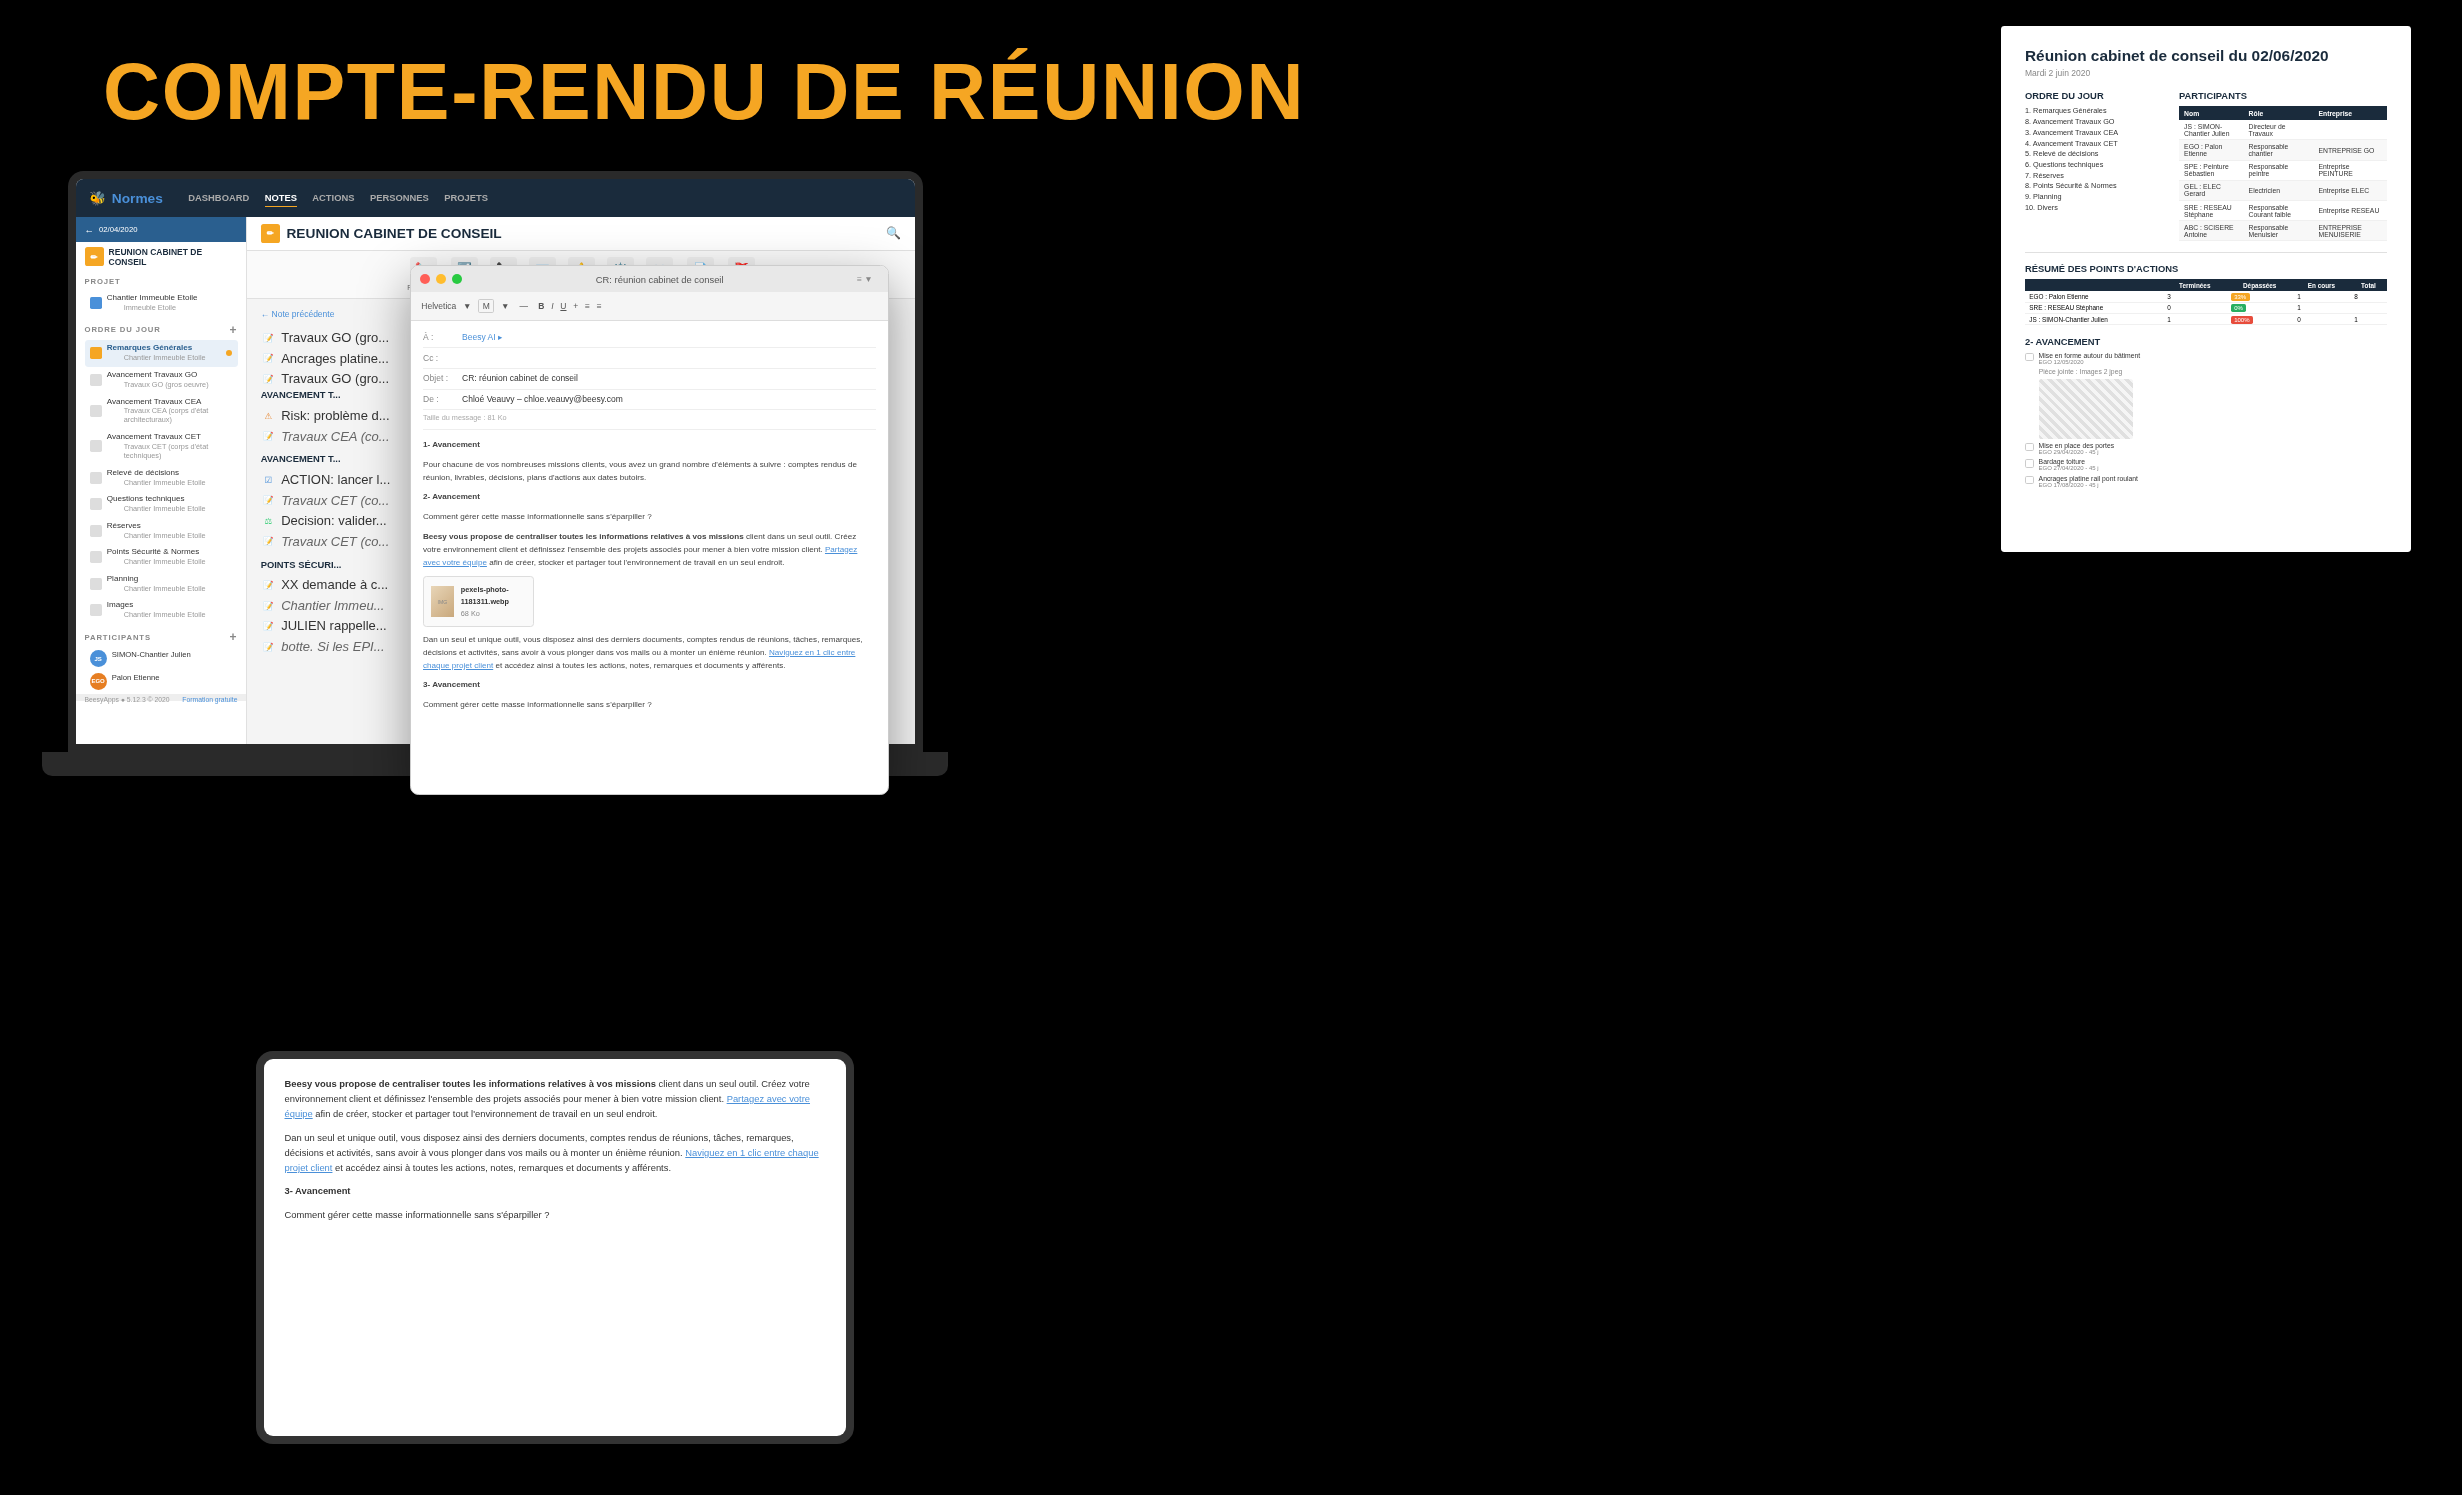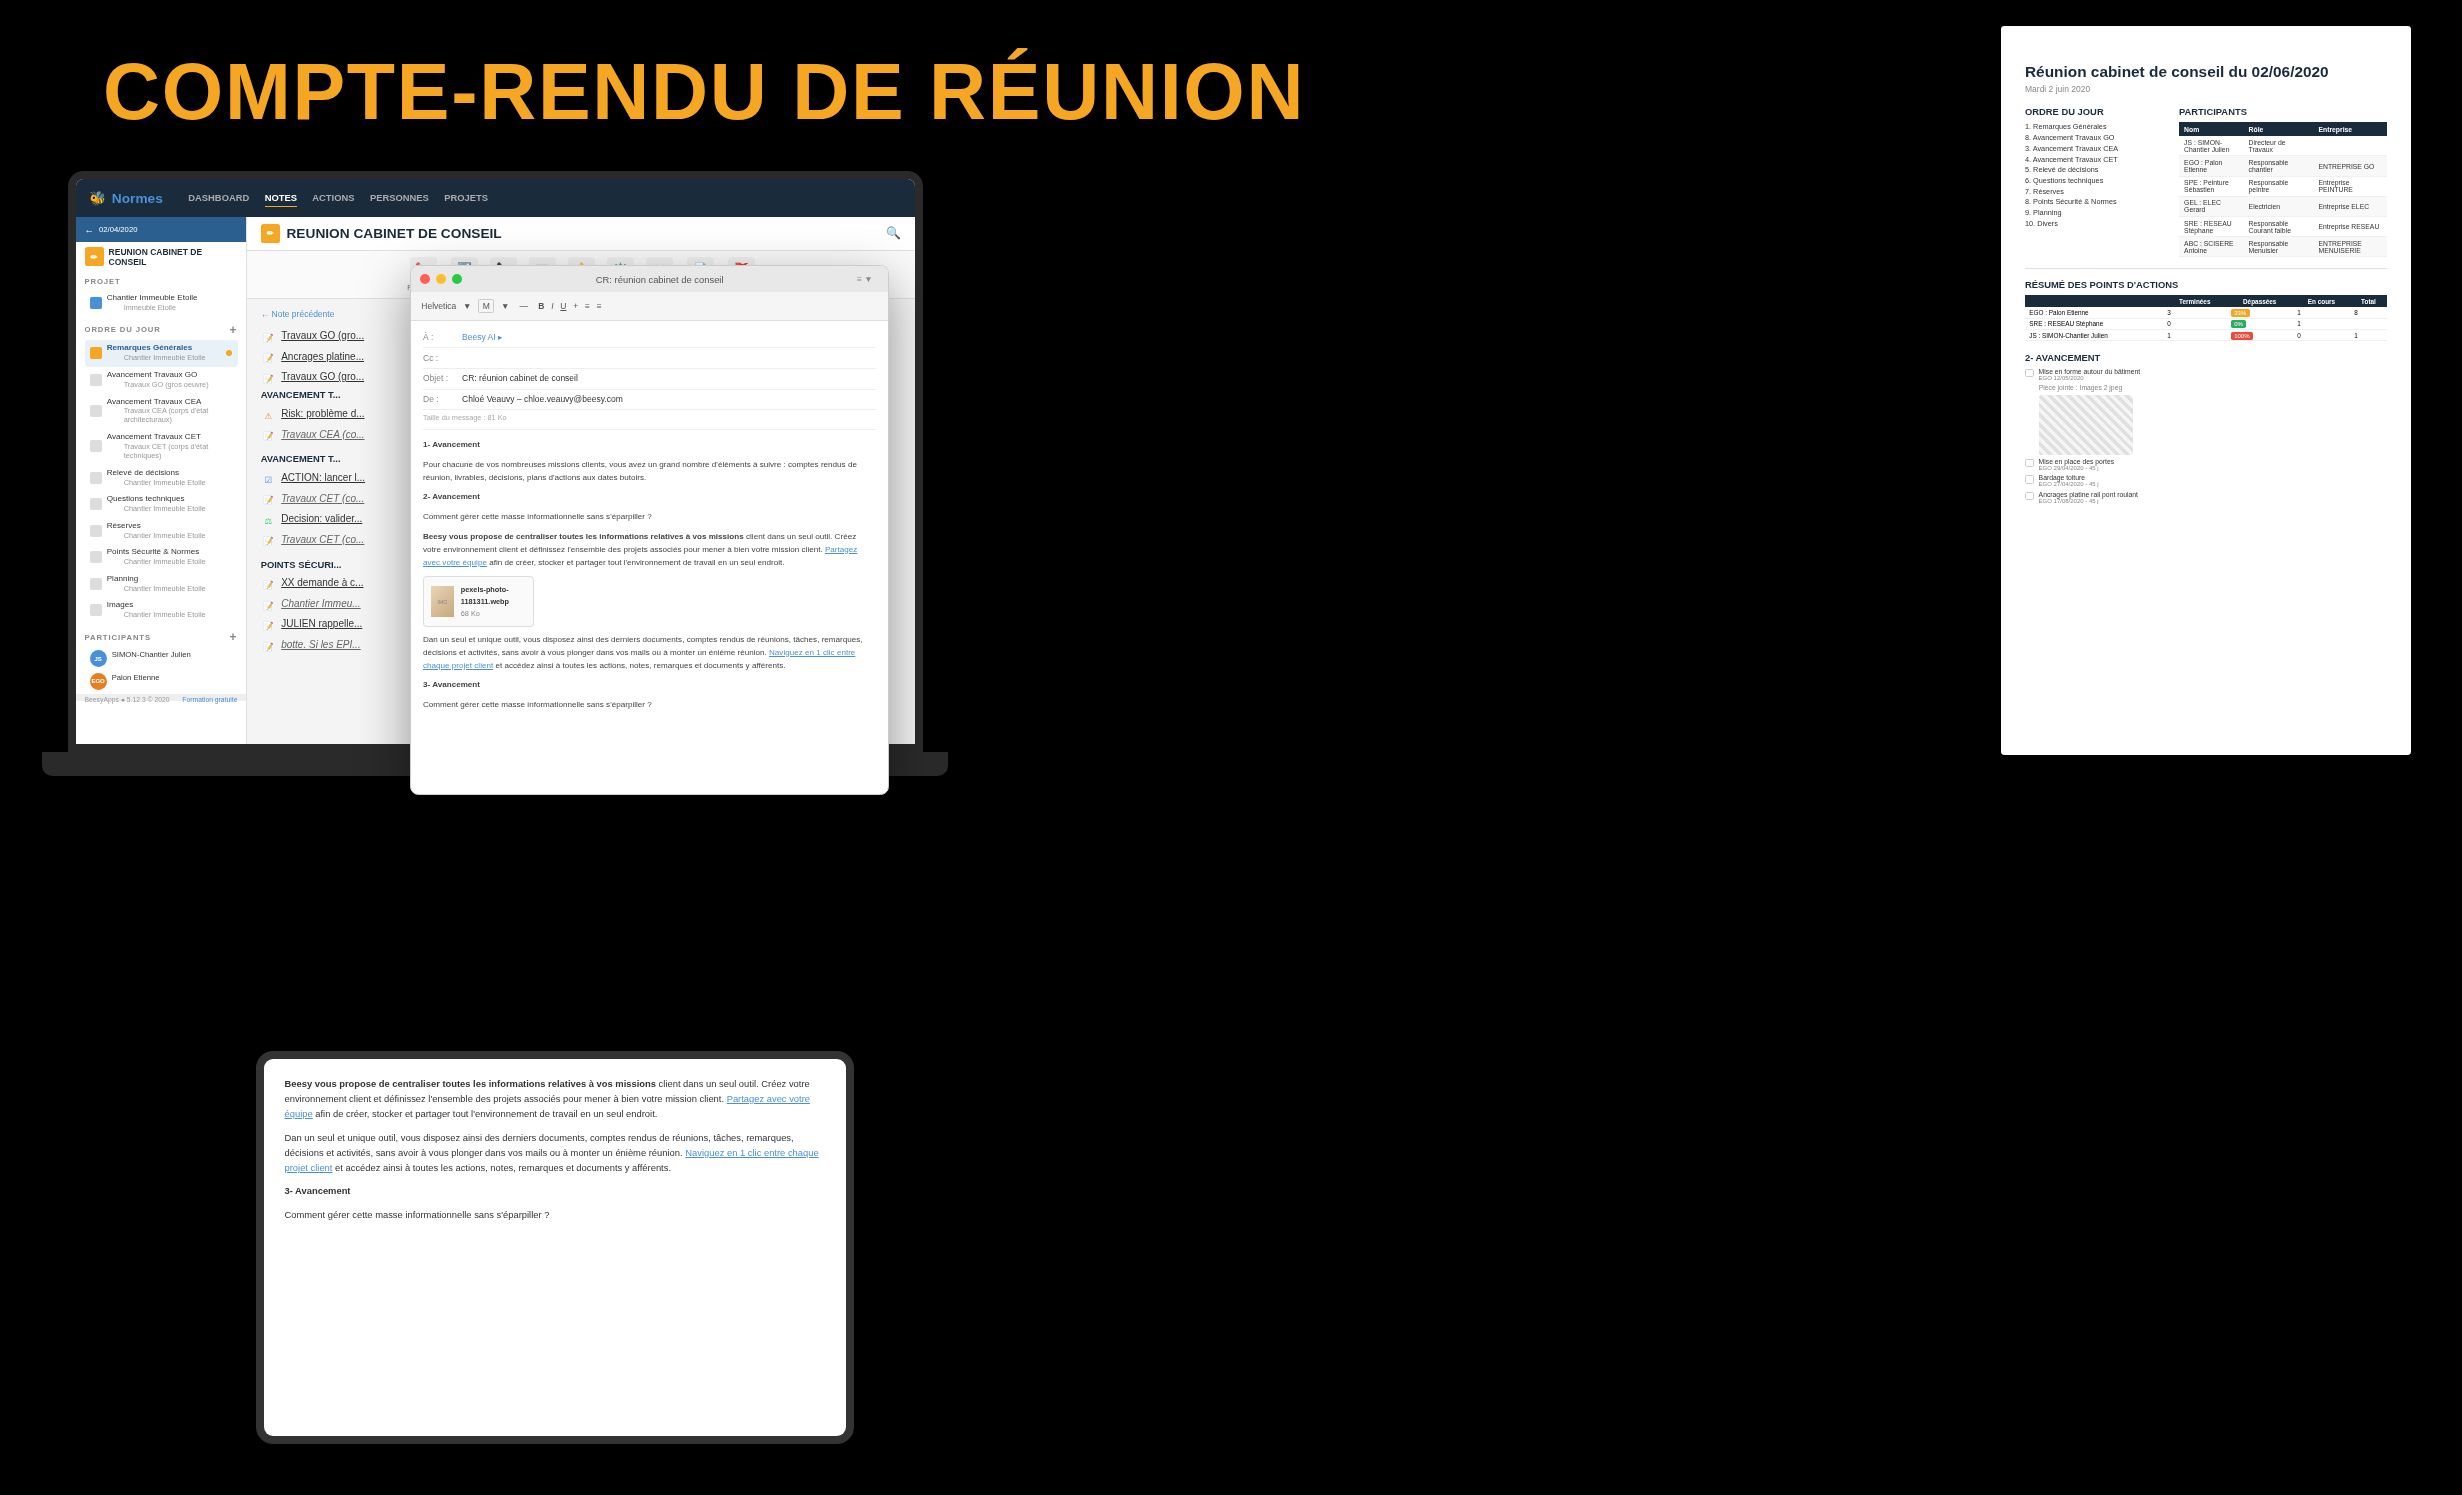--- a/index.html
+++ b/index.html
@@ -307,23 +307,22 @@
     .note-item-icon {
       width: 15.4px;
       height: 15.4px;
       flex-shrink: 0;
       display: flex;
       align-items: center;
       justify-content: center;
       font-size: 8.5px;
     }
     .note-item-text {
-      font-size: 10px;
+      font-size: 13px;
       color: #333;
-      text-decoration: underline;
     }
     .note-item-text.italic { font-style: italic; color: #666; }
 
     
     .email-popup {
       position: absolute;
       top: 265px;
       left: 410px;
       width: 479px;
       height: 530px;
@@ -408,27 +407,27 @@
     .attachment-info { font-size: 7.3px; }
     .attachment-name { color: #333; font-weight: 600; }
     .attachment-size { color: #888; }
 
     
     .report-container {
       position: absolute;
       top: 26px;
       right: 51px;
       width: 410px;
-      height: 729px;
+      height: 526px;
       background: #fff;
       border-radius: 3.4px;
       box-shadow: 0 17px 51px rgba(0,0,0,0.5);
       z-index: 6;
       overflow: hidden;
-      padding: 37px 24px 17px;
+      padding: 21px 24px 17px;
     }
     .report-title {
       font-size: 15.4px;
       font-weight: 700;
       color: #1a2b3c;
       margin-bottom: 3.4px;
     }
     .report-date {
       font-size: 8.5px;
       color: #888;

